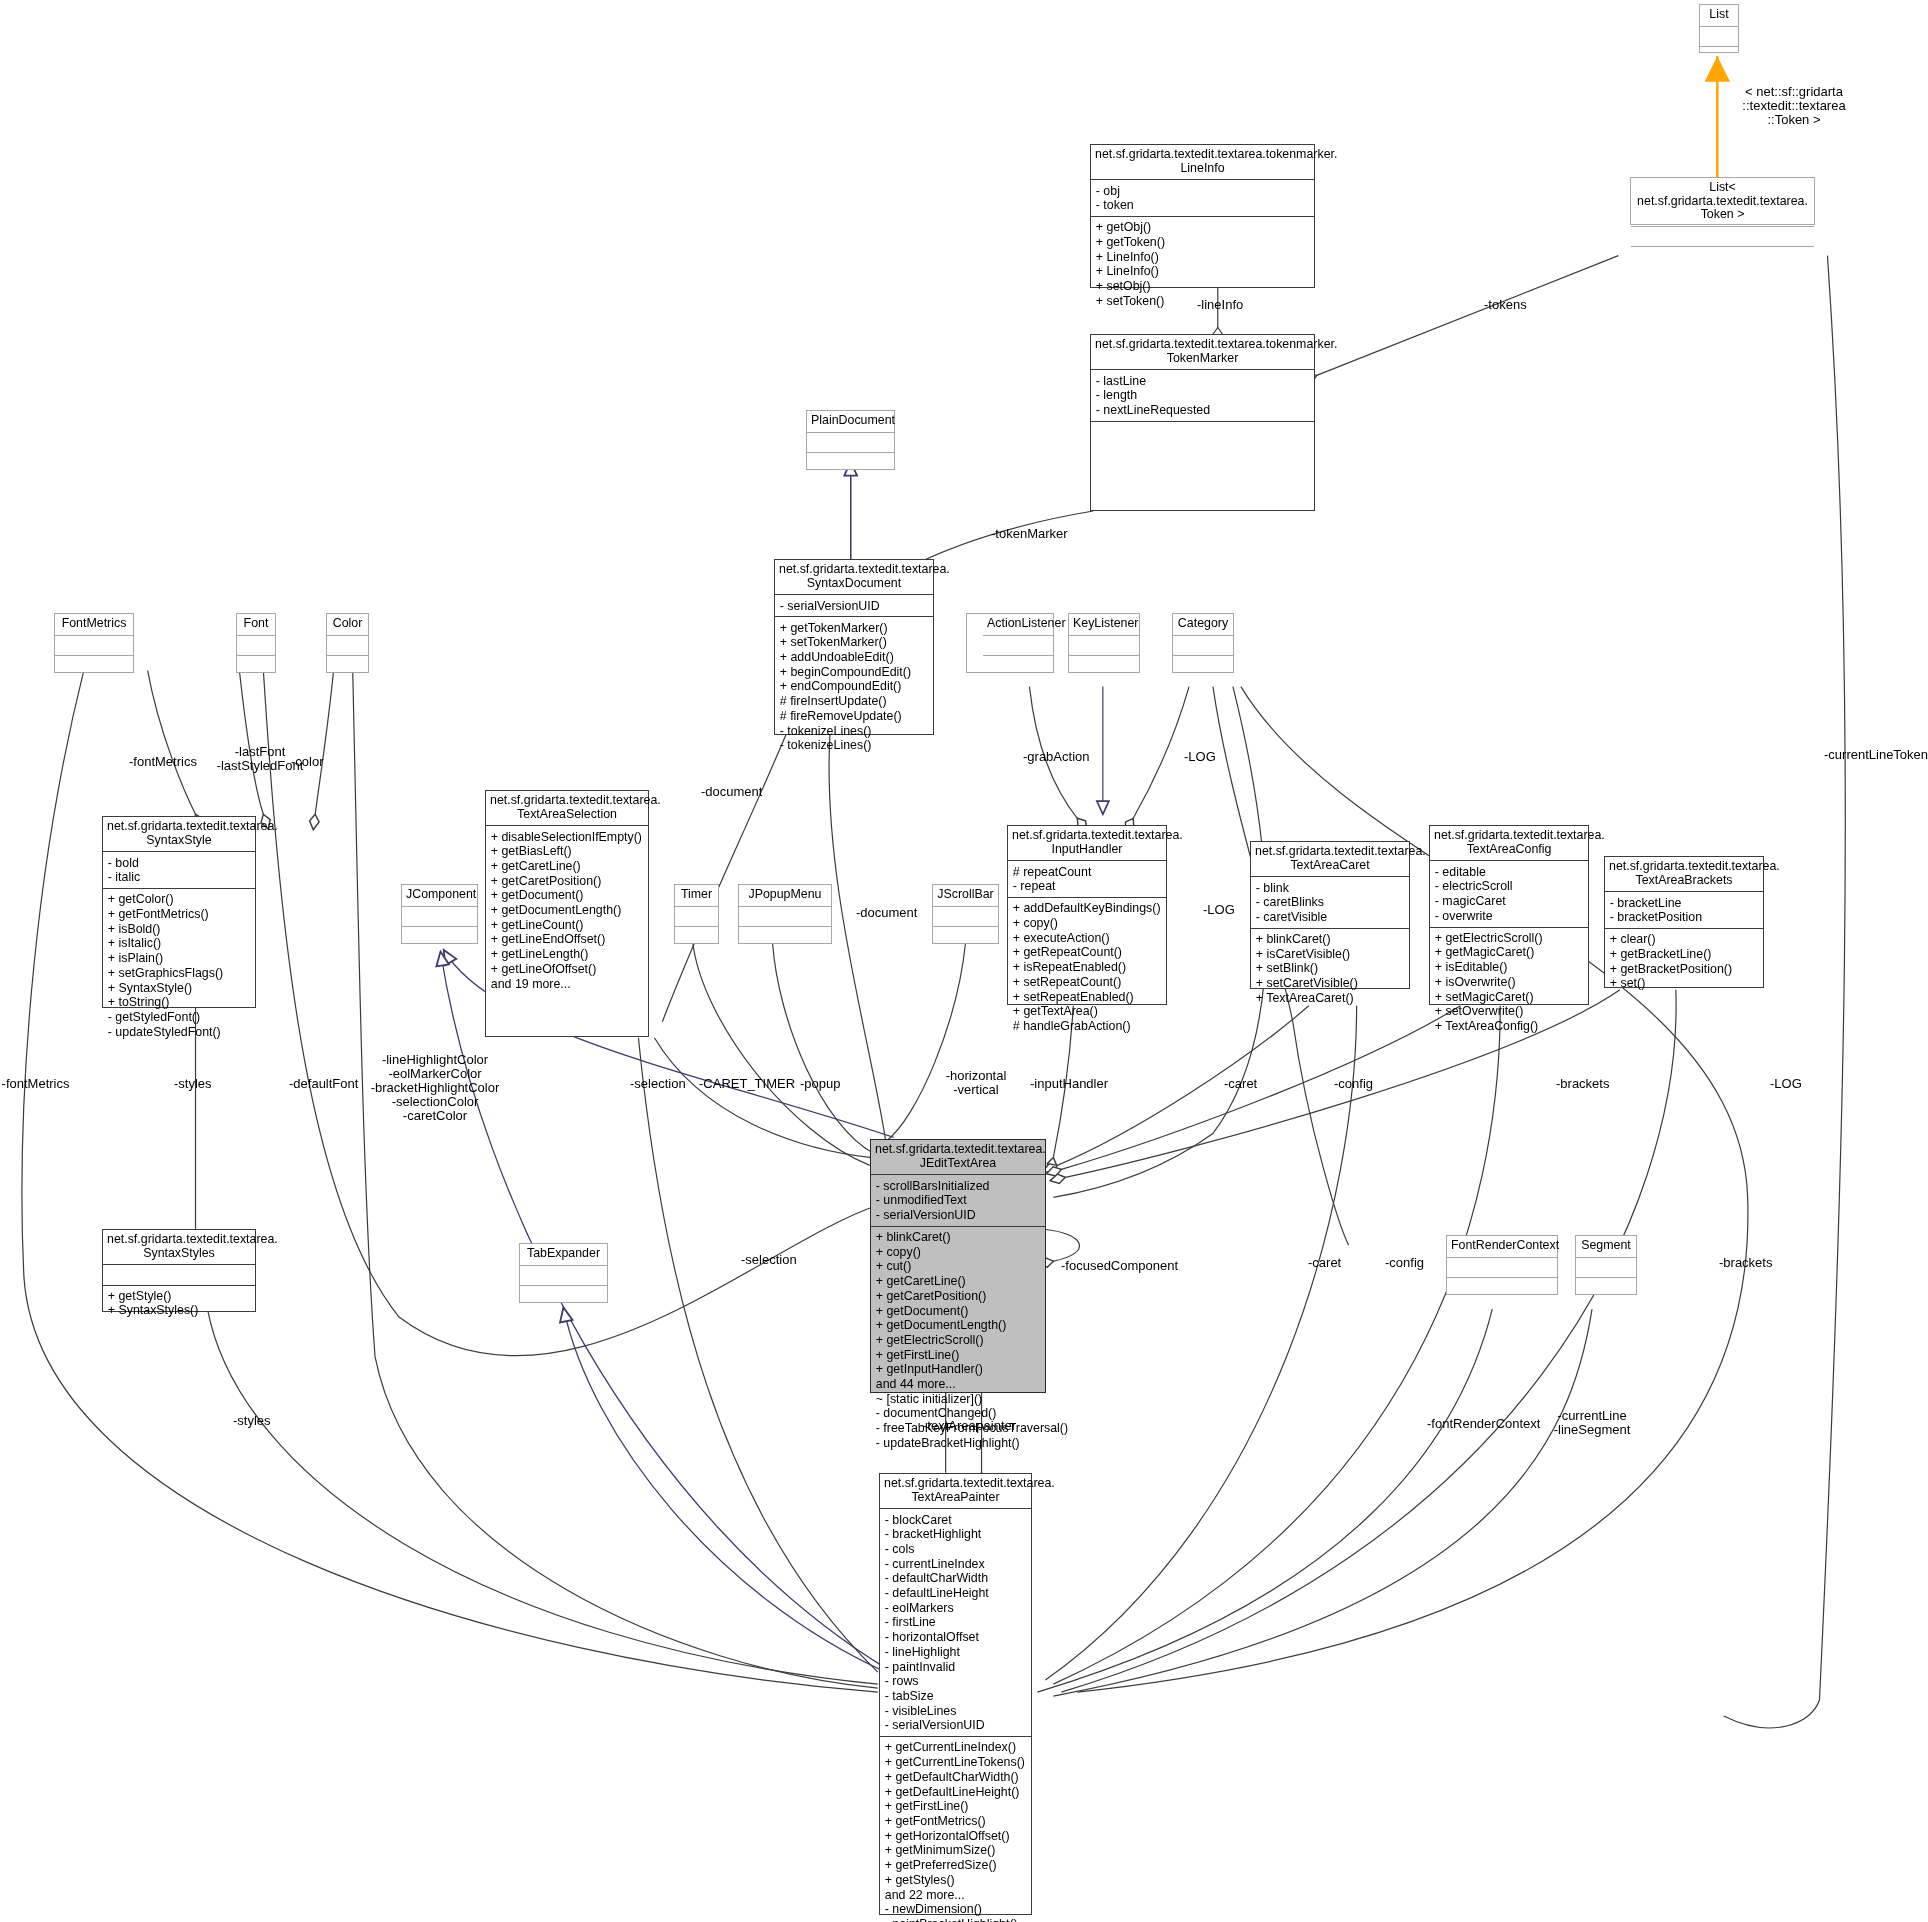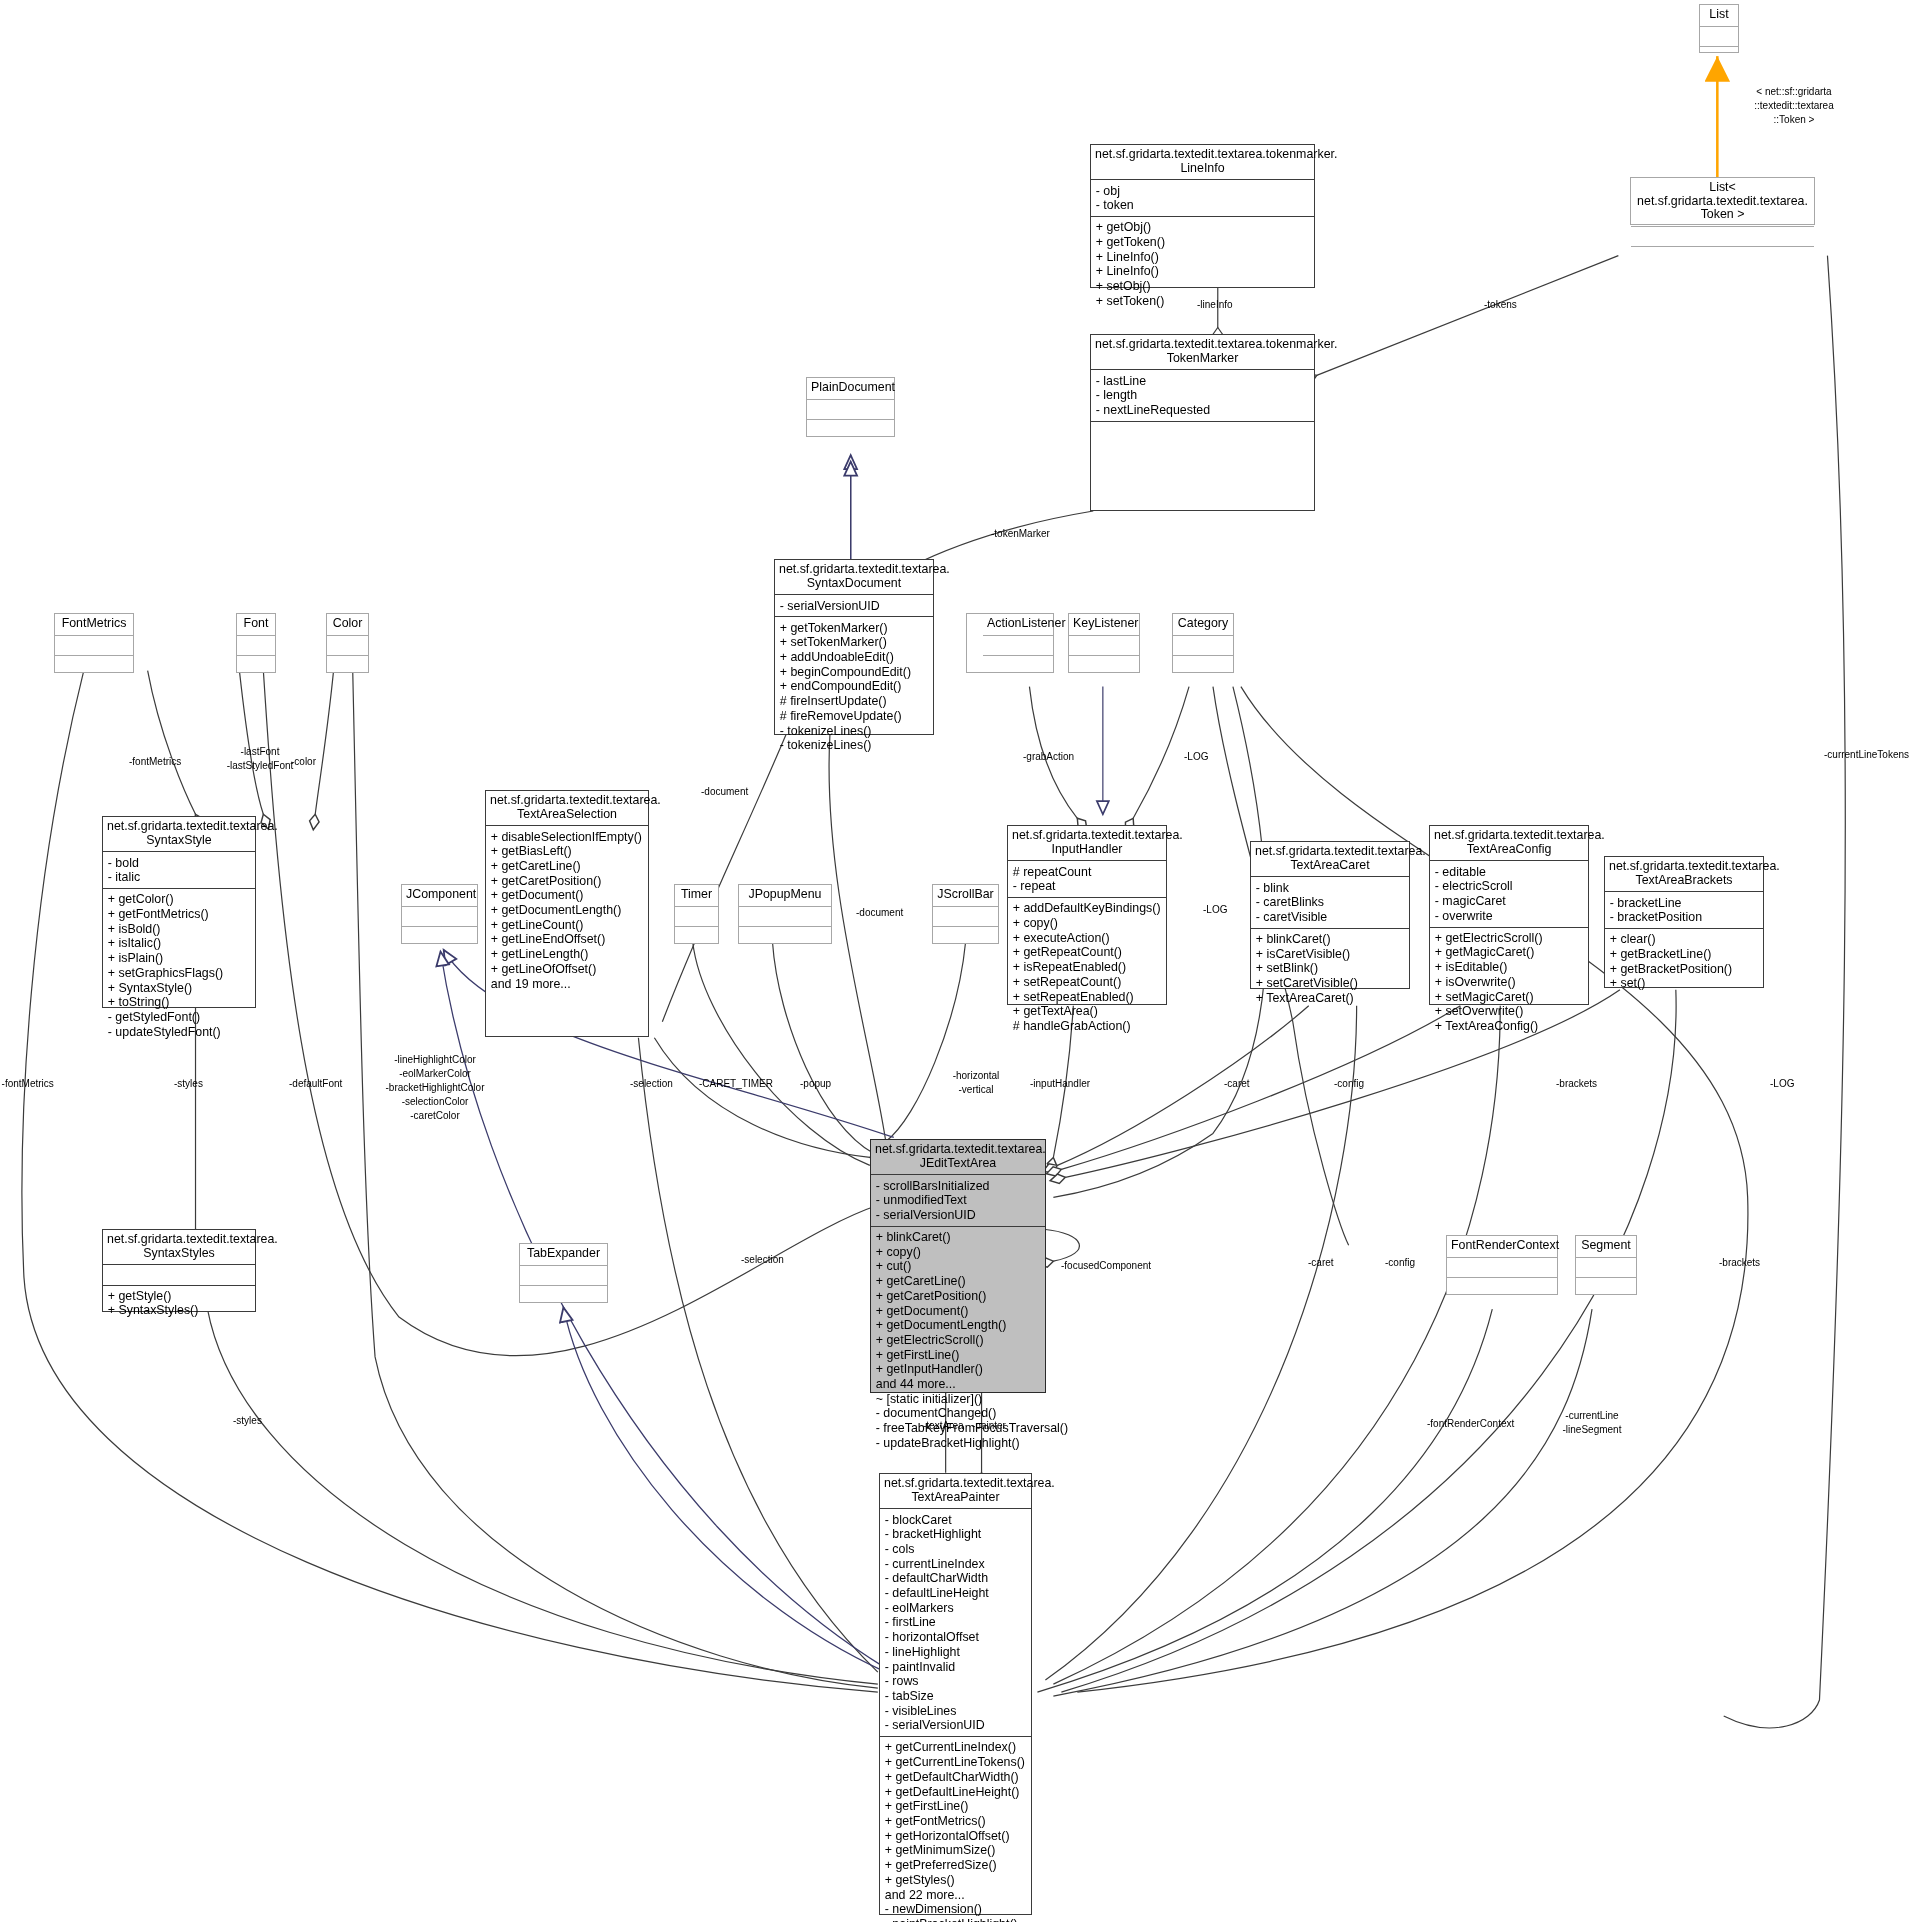--- a/index.html
+++ b/index.html
@@ -9,21 +9,21 @@
   .uml{position:absolute;border:1.2px solid #3b3b3b;background:#fff;box-sizing:border-box;}
   .uml.small{border:1.2px solid #a7a7a7;}
   .uml.hl{background:#bfbfbf;border:1.2px solid #2b2b2b;}
   .uml .name{padding:3.2px 4px 4px 4px;text-align:center;font-size:12.4px;line-height:13.6px;
       border-bottom:1.2px solid #3b3b3b;}
   .uml.small .name{border-bottom:1.2px solid #a7a7a7;}
   .uml .attrs{padding:3.2px 4.8px;border-bottom:1.2px solid #3b3b3b;font-size:12.4px;line-height:14.7px;min-height:12.8px;}
   .uml.small .attrs{border-bottom:1.2px solid #a7a7a7;}
   .uml .ops{padding:3.2px 4.8px;font-size:12.4px;line-height:14.7px;min-height:12.8px;}
   .uml .row{white-space:nowrap;}
-  .elabel{position:absolute;font-size:10px;line-height:14px;white-space:pre;color:#000;}
+  .elabel{position:absolute;font-size:13px;line-height:14px;white-space:pre;color:#000;}
   .elabel.ctr{text-align:center;}
 </style>
 </head>
 <body>
 
 <div id="canvas">
 
   <svg id="wires" viewBox="0 0 2416 2409" xmlns="http://www.w3.org/2000/svg">
     <defs>
       <marker id="inhArrow" markerWidth="14" markerHeight="14" refX="12" refY="6" orient="auto">
@@ -164,21 +164,21 @@
   <div class="uml" style="left:1090px;top:334px;width:225px;height:177px;">
     <div class="name" style="white-space:pre-line;">net.sf.gridarta.textedit.textarea.tokenmarker.
 TokenMarker</div>
     <div class="attrs">
       <div class="row">- lastLine</div>
       <div class="row">- length</div>
       <div class="row">- nextLineRequested</div>
     </div>
   </div>
 
-  <div class="uml small" style="left:806px;top:377px;width:89px;height:60px;">
+  <div class="uml small" style="left:806px;top:410px;width:89px;height:60px;">
     <div class="name">PlainDocument</div>
     <div class="attrs"></div>
     <div class="ops"></div>
   </div>
 
   <div class="uml" style="left:774px;top:559px;width:160px;height:176px;">
     <div class="name" style="white-space:pre-line;">net.sf.gridarta.textedit.textarea.
 SyntaxDocument</div>
     <div class="attrs">
       <div class="row">- serialVersionUID</div>

